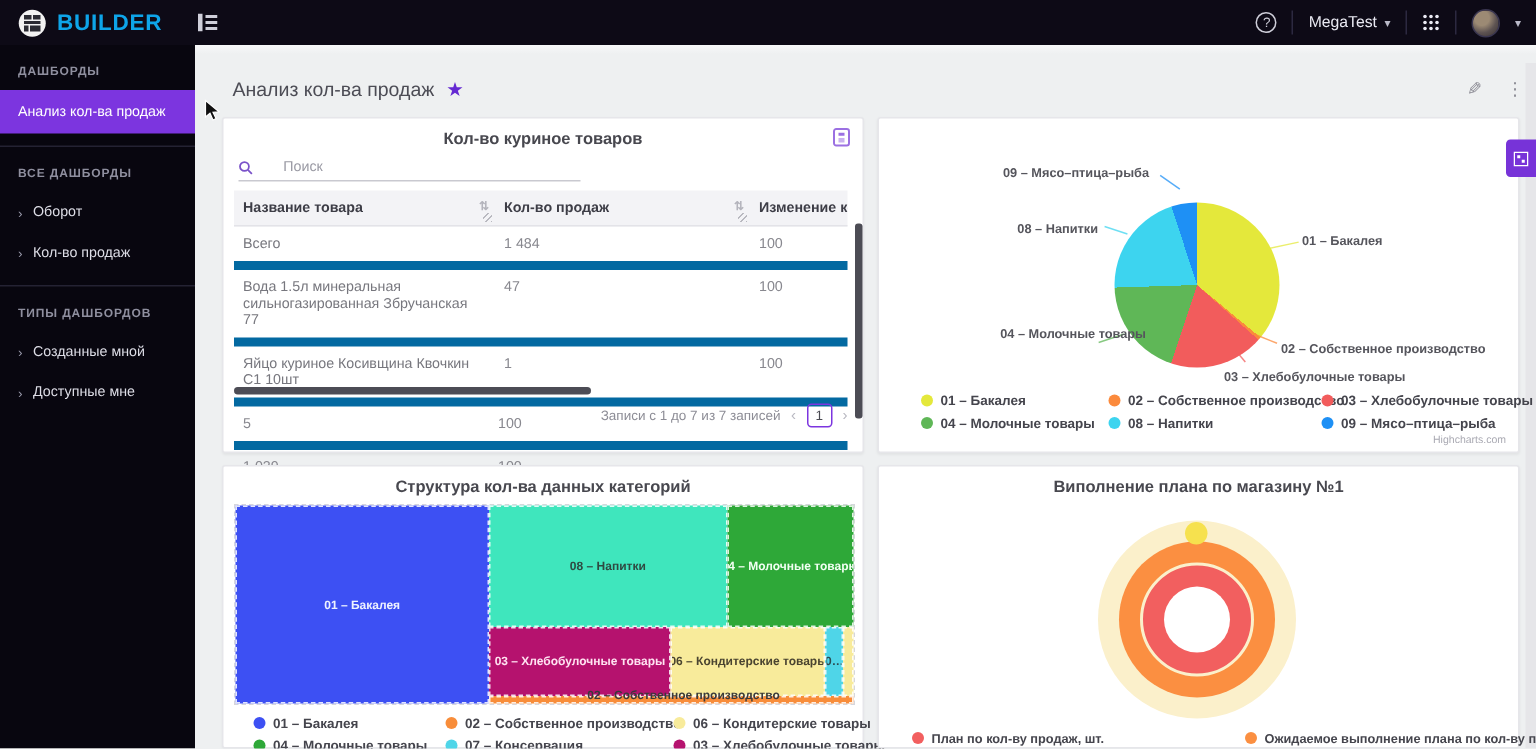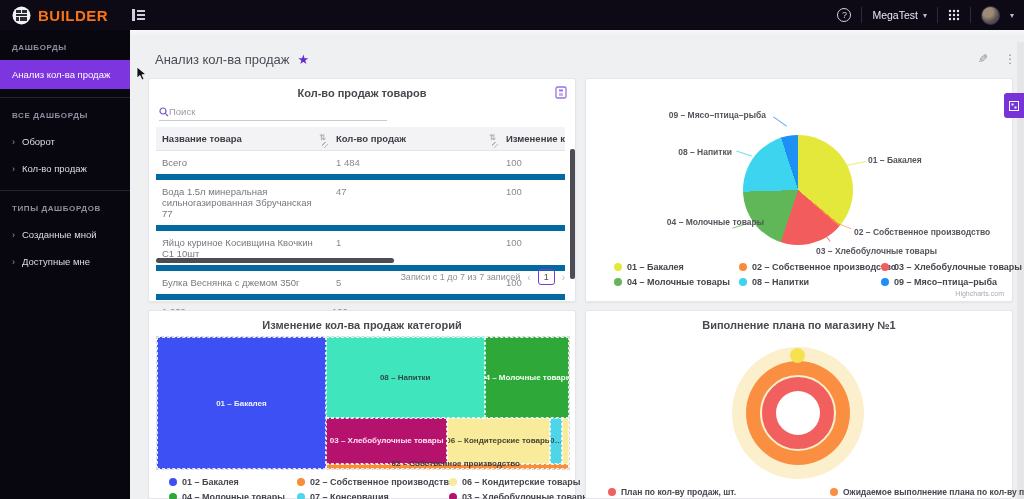--- a/index.html
+++ b/index.html
@@ -4,21 +4,21 @@
 <style>
   * { margin:0; padding:0; box-sizing:border-box; }
   html,body { width:1024px; height:499px; overflow:hidden; background:#eef0f1;
     font-family:"Liberation Sans", sans-serif; }
   .app { position:relative; width:1024px; height:499px; }
 
   
   .topbar { position:absolute; left:0; top:0; width:1024px; height:30px;
     background:#0d0a16; display:flex; align-items:center; z-index:30; }
   .brand { display:flex; align-items:center; gap:7px; padding-left:12px; width:118px; }
-  .brand-name { color:#f97316; font-size:15px; font-weight:700; letter-spacing:.5px; }
+  .brand-name { color:#0ea5e9; font-size:15px; font-weight:700; letter-spacing:.5px; }
   .sb-toggle { margin-left:14px; cursor:pointer; display:flex; align-items:center; }
   .topbar-right { margin-left:auto; display:flex; align-items:center; gap:10px; padding-right:10px; }
   .tb-div { width:1px; height:16px; background:#2c2940; }
   .help-icon { width:14px; height:14px; border:1px solid #cfcfda; border-radius:50%;
     color:#cfcfda; font-size:9px; line-height:12px; text-align:center; cursor:pointer; }
   .ws { display:flex; align-items:center; gap:5px; color:#e9e9f2; font-size:10.5px;
     background:none; border:none; cursor:pointer; font-family:inherit; }
   .caret { color:#b9b9c8; font-size:8px; }
   .avatar { width:19px; height:19px; border-radius:50%;
     background:radial-gradient(circle at 35% 30%, #9c8a74 0 30%, #5d5352 60%, #38302f 100%);
@@ -59,21 +59,21 @@
   .card { position:absolute; background:#fff; border:1px solid #e6e6ea;
     border-radius:2px; box-shadow:0 1px 2px rgba(0,0,0,.05); }
   .card-title { text-align:center; font-size:11px; font-weight:700; color:#48484f; padding-top:8px; }
   #card-table   { left:18px;  top:48px;  width:428px; height:224px; }
   #card-pie     { left:455px; top:48px;  width:428px; height:224px; }
   #card-treemap { left:18px;  top:280px; width:428px; height:189px; }
   #card-gauge   { left:455px; top:280px; width:428px; height:189px; }
 
   
   .export-ic { position:absolute; right:8px; top:6px; cursor:pointer; }
-  .search-row { position:absolute; left:10px; top:27px; display:flex; align-items:center; gap:0;
+  .search-row { position:absolute; left:10px; top:27px; display:flex; align-items:center; gap:20px;
     border-bottom:1px solid #c9c9d0; width:228px; padding-bottom:3px; }
   .search-row input { border:none; outline:none; font-size:9.5px; color:#555; width:200px;
     font-family:inherit; background:transparent; }
   .search-row input::placeholder { color:#9a9aa4; }
   .dtable { position:absolute; left:7px; top:48px; width:409px; font-size:9.5px; }
   .dt-head { display:flex; background:#f3f3f6; border-bottom:1px solid #e3e3e8; }
   .dt-head .c { font-weight:700; color:#3d3d46; padding:6px 6px; position:relative; }
   .sort { position:absolute; right:4px; top:6px; color:#b4b4bc; font-size:8px; cursor:pointer; }
   .rz { position:absolute; right:2px; bottom:2px; width:6px; height:6px;
     background:repeating-linear-gradient(135deg, transparent 0 2px, #b9b9c0 2px 3px); }
@@ -233,21 +233,21 @@
 
     <div class="side-fab">
       <svg width="10" height="10" viewBox="0 0 10 10">
         <rect x="0.5" y="0.5" width="9" height="9" fill="none" stroke="#fff" stroke-width="1"></rect>
         <rect x="2.5" y="2.5" width="2" height="2" fill="#fff"></rect>
         <rect x="5.5" y="5.5" width="2" height="2" fill="#fff"></rect>
       </svg>
     </div>
 
     <section class="card" id="card-table">
-      <div class="card-title">Кол-во продаж товаров</div>
+      <div class="card-title">Кол-во куриное товаров</div>
       <span class="export-ic">
         <svg width="12" height="13" viewBox="0 0 12 13">
           <rect x="1" y="1" width="10" height="11" rx="1.5" fill="none" stroke="#9b70e2" stroke-width="1.3"></rect>
           <rect x="4" y="3.5" width="4" height="2" fill="#9b70e2"></rect>
           <rect x="4" y="7" width="4" height="3" fill="#c9b2ef"></rect>
         </svg>
       </span>
       <div class="search-row">
         <svg width="10" height="10" viewBox="0 0 10 10">
           <circle cx="4" cy="4" r="3" fill="none" stroke="#7a52c9" stroke-width="1.2"></circle>
@@ -280,21 +280,20 @@
           <div class="c c0">Вода 1.5л минеральная сильногазированная Збручанская 77</div>
           <div class="c c1">47</div>
           <div class="c c2">100</div>
         </div>
         <div class="dt-row">
           <div class="c c0">Яйцо куриное Косивщина Квочкин С1 10шт</div>
           <div class="c c1">1</div>
           <div class="c c2">100</div>
         </div>
         <div class="dt-row">
-          <div class="c c0">Булка Веснянка с джемом 350г</div>
           <div class="c c1">5</div>
           <div class="c c2">100</div>
         </div>
         <div class="dt-row">
           <div class="c c1">1 039</div>
           <div class="c c2">100</div>
         </div>
       </div>
       <div class="vscroll"></div>
       <div class="hscroll"></div>
@@ -343,21 +342,21 @@
           </span>
         <span class="lg-item">
             <span class="dot" style="background: rgb(30, 144, 245);"></span>
             <span>09 – Мясо–птица–рыба</span>
           </span>
       </div>
       <div class="hc-credit">Highcharts.com</div>
     </section>
 
     <section class="card" id="card-treemap">
-      <div class="card-title">Изменение кол-ва продаж категорий</div>
+      <div class="card-title">Структура кол-ва данных категорий</div>
       <div class="tm-area">
         <div class="tm-block" style="left: 0%; top: 0%; width: 41%; height: 100%; background: rgb(61, 80, 243);">
             <span class="tm-label" style="color: rgb(238, 242, 255);">01 – Бакалея</span>
           </div>
         <div class="tm-block" style="left: 41%; top: 0%; width: 38.5%; height: 61.5%; background: rgb(63, 230, 189);">
             <span class="tm-label" style="color: rgb(47, 74, 66);">08 – Напитки</span>
           </div>
         <div class="tm-block" style="left: 79.5%; top: 0%; width: 20.5%; height: 61.5%; background: rgb(46, 168, 56);">
             <span class="tm-label" style="color: rgb(242, 255, 242);">04 – Молочные товары</span>
           </div>

